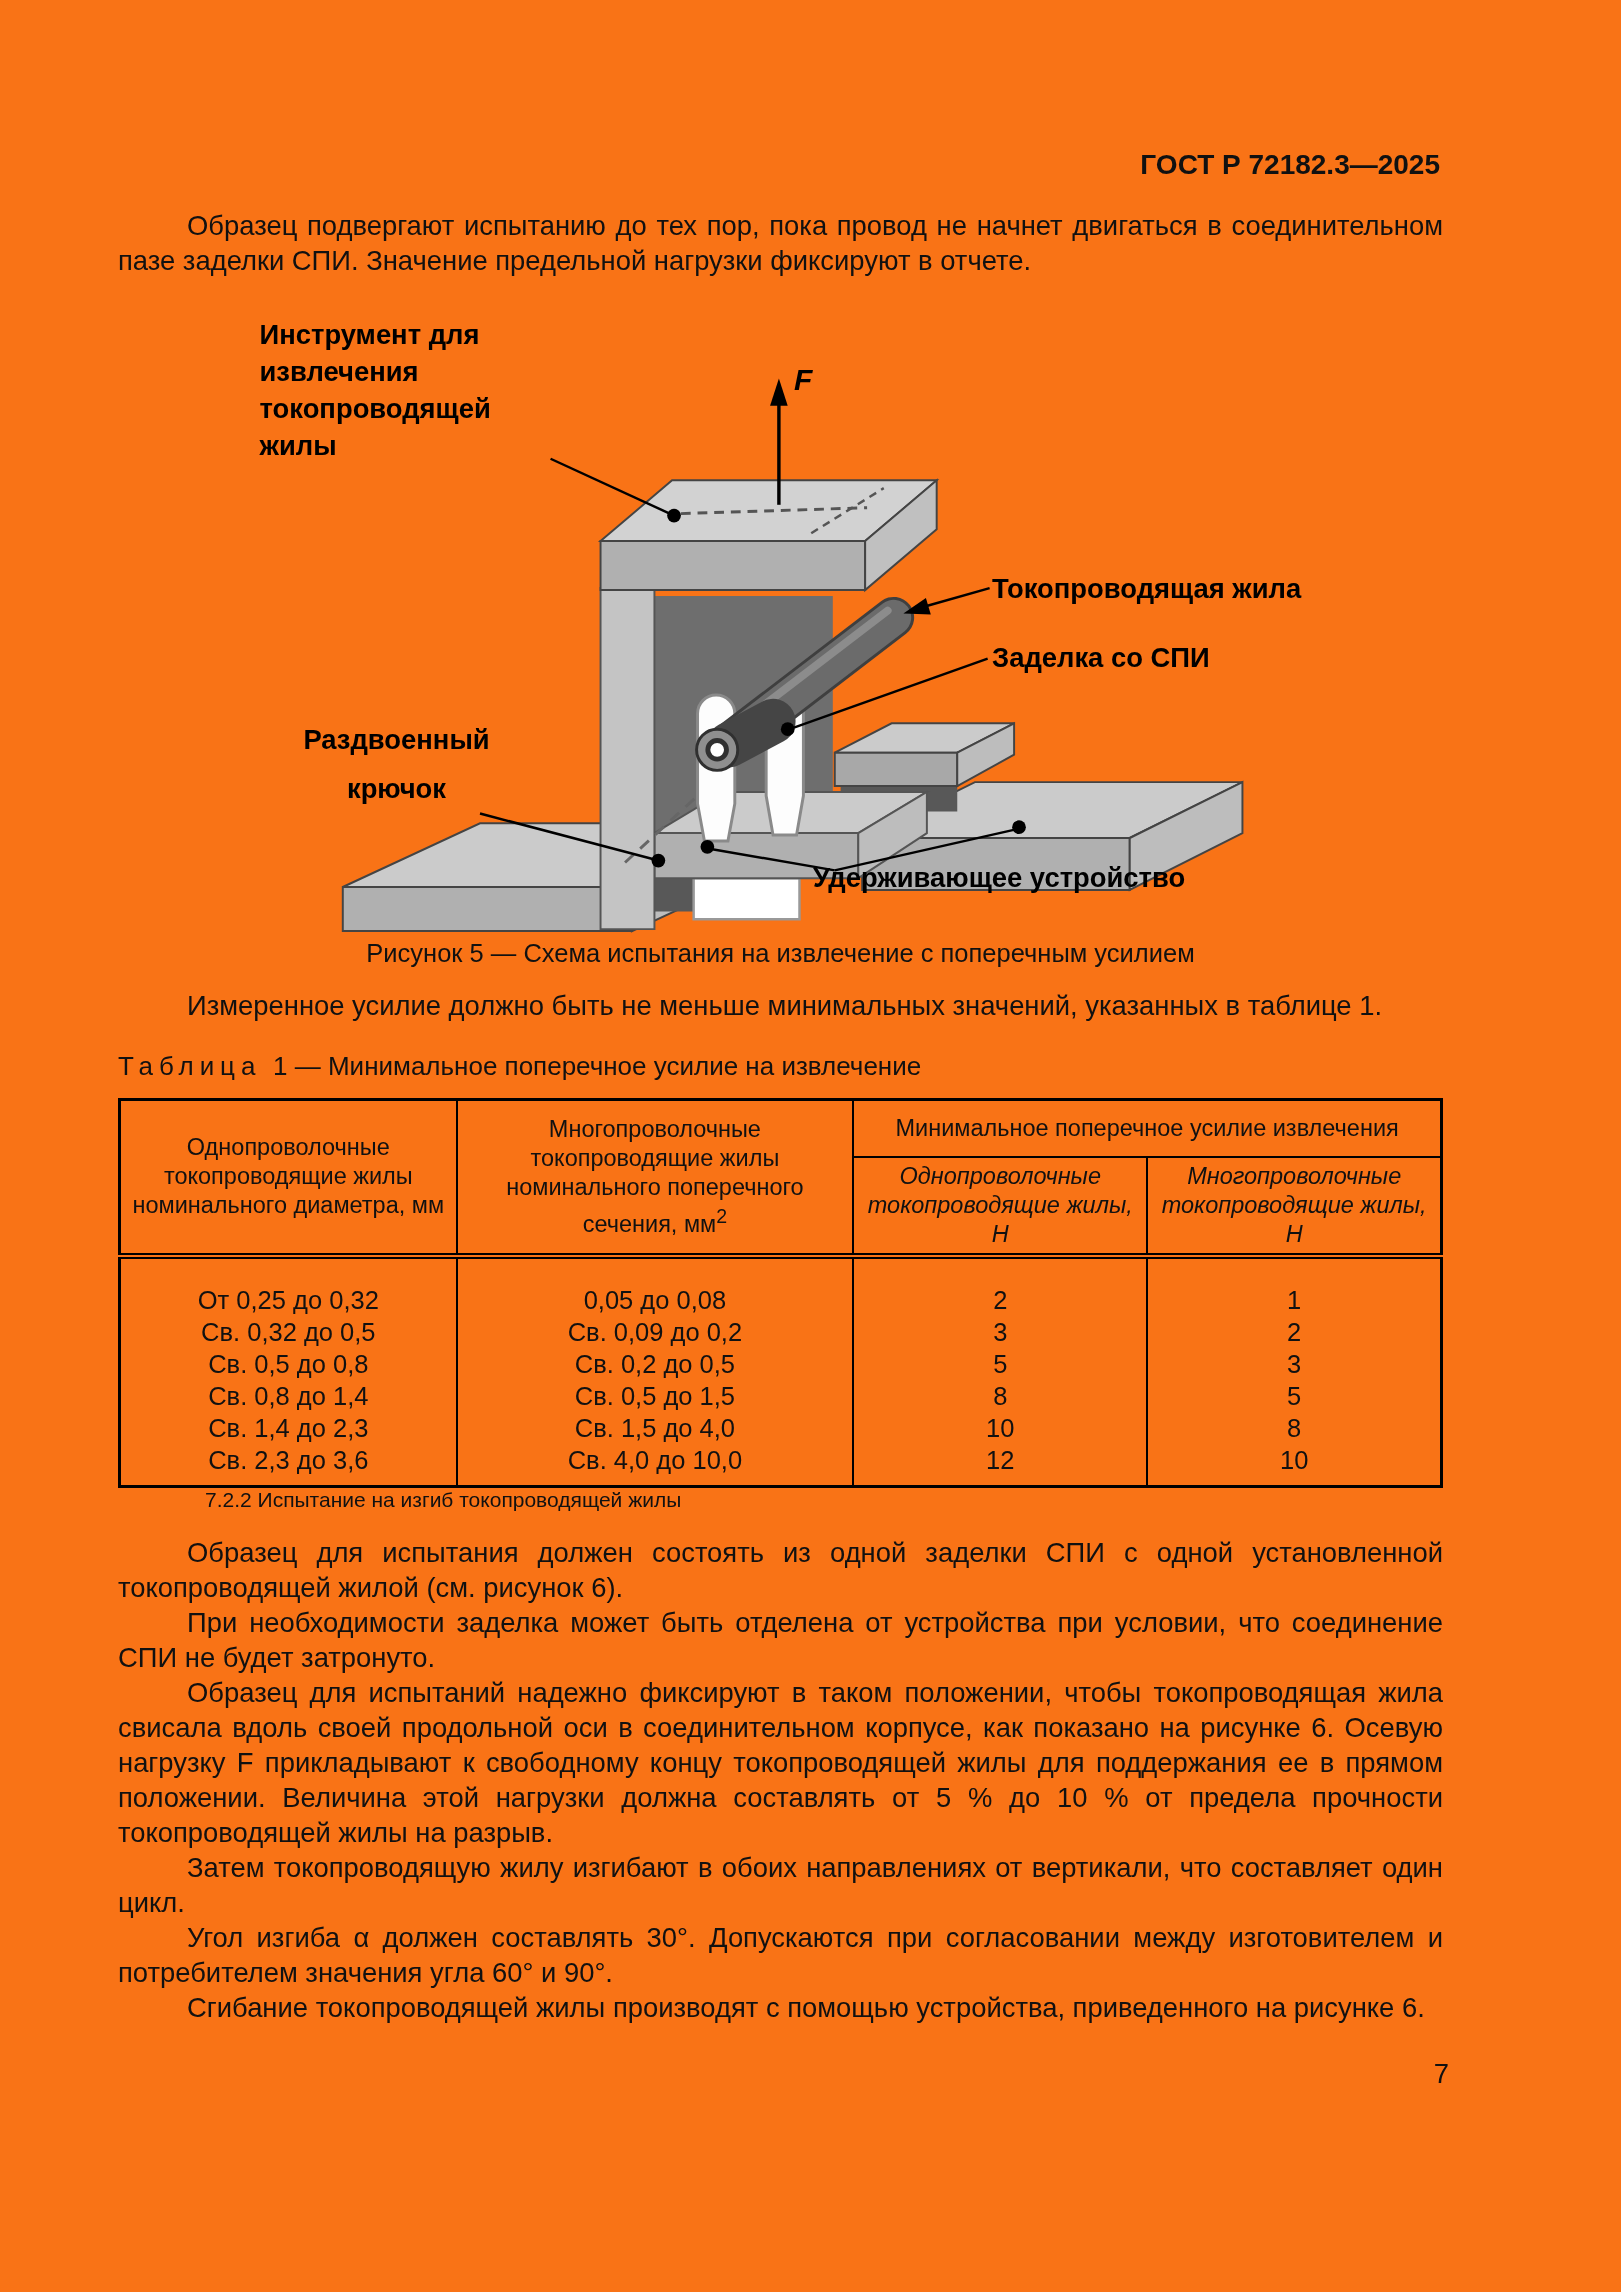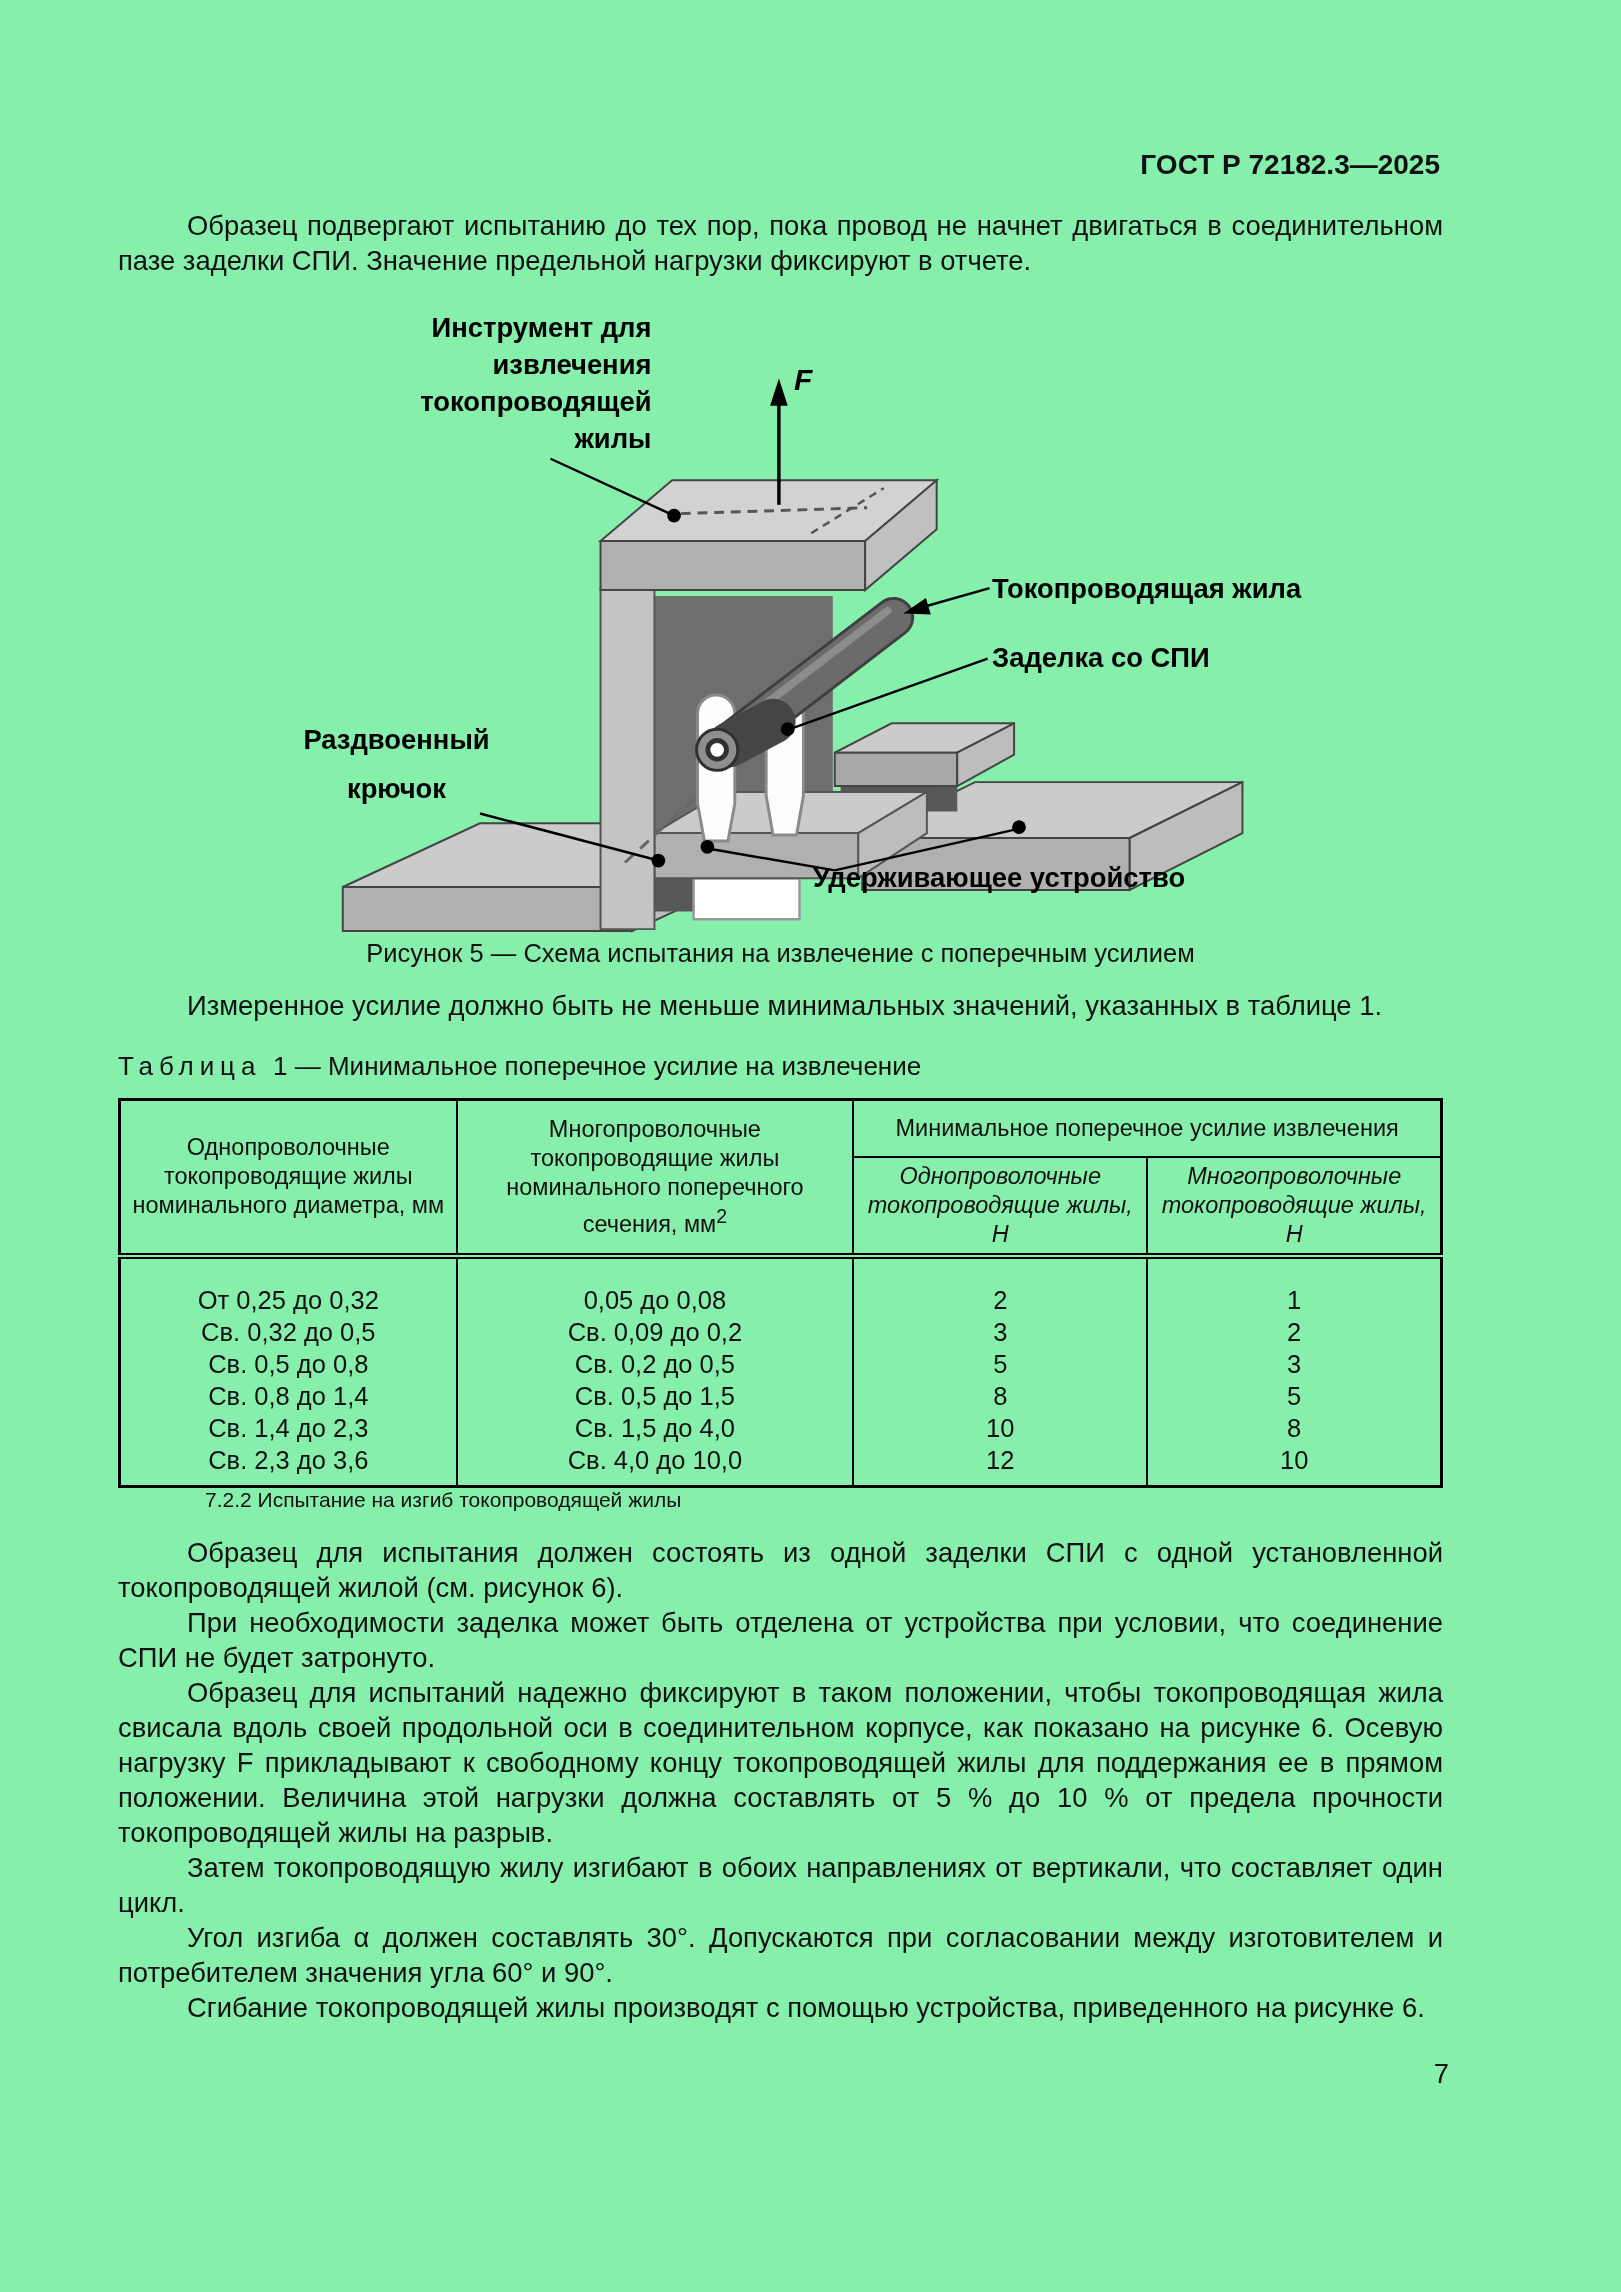--- a/index.html
+++ b/index.html
@@ -1,20 +1,20 @@
 <!DOCTYPE html>
 <html><head>
 <meta charset="utf-8">
 <style>
   html, body { margin: 0; padding: 0; background: #e8e8e8; }
   .page {
     position: relative;
     width: 1621px;
     height: 2293px;
-    background: #86efac;
+    background: #f97316;
     font-family: "Liberation Sans", sans-serif;
     color: #111;
     overflow: hidden;
   }
   .doc-header {
     position: absolute;
     top: 149px;
     right: 181px;
     font-size: 28px;
     font-weight: bold;
@@ -40,21 +40,21 @@
     height: 647px;
   }
   .figure svg { position: absolute; left: 0; top: 0; }
   .fig-label {
     position: absolute;
     font-size: 27.4px;
     font-weight: bold;
     color: #000;
     white-space: nowrap;
   }
-  .lbl-tool { left: 24.5px; top: 15px; width: 392px; text-align: right; line-height: 37px; white-space: normal; }
+  .lbl-tool { left: 24.5px; top: 22px; width: 392px; text-align: left; line-height: 37px; white-space: normal; }
   .lbl-force { left: 559px; top: 69px; font-size: 30px; font-style: italic; }
   .lbl-fork { left: 29px; top: 421px; width: 265px; text-align: center; line-height: 49px; white-space: normal; }
   .lbl-wire { left: 757px; top: 279px; }
   .lbl-term { left: 757px; top: 348px; }
   .lbl-hold { left: 578px; top: 568px; }
 
   .fig-caption {
     position: absolute;
     left: 118px;
     top: 939px;

